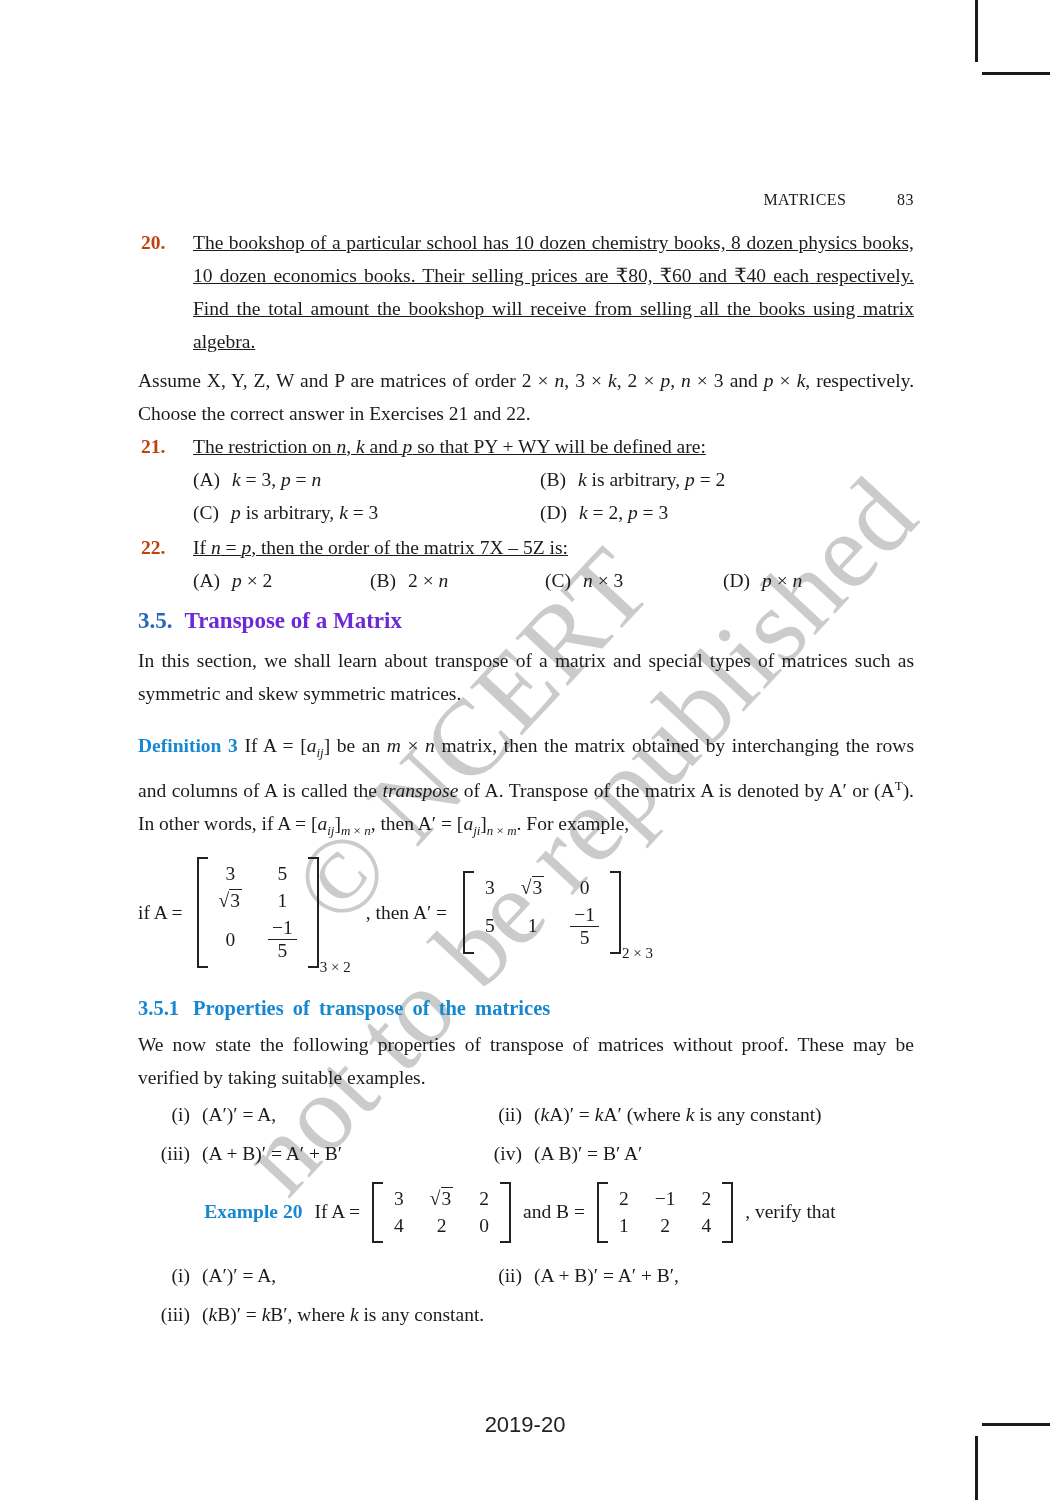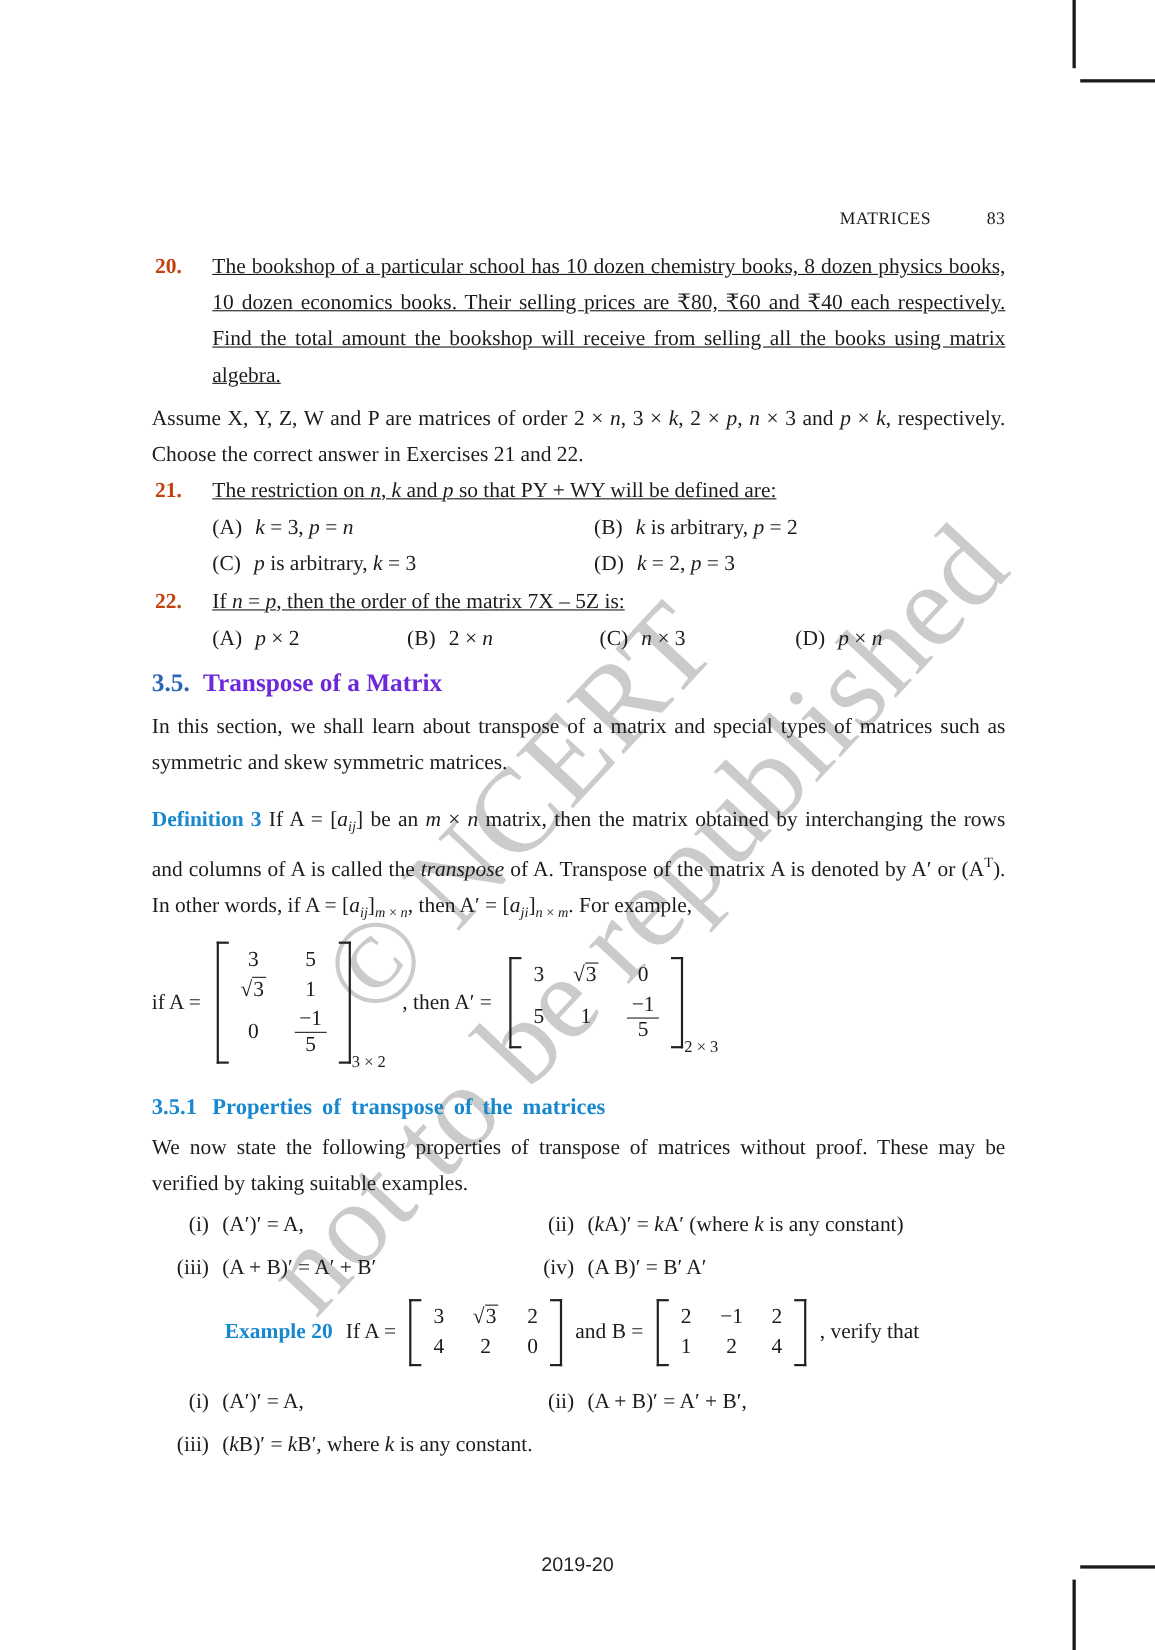--- a/index.html
+++ b/index.html
@@ -68,21 +68,21 @@
   
   .prop-grid { display:grid; grid-template-columns:332px 1fr; padding-left:15px;
                row-gap:6px; font-size:19.5px; line-height:33px; }
   .prop { display:flex; }
   .prop-label { flex:none; width:37px; text-align:right; margin-right:12px; }
   .lead-in { padding-left:40px; font-size:19.5px; line-height:33px; }
   .example-row { display:flex; align-items:center; margin-top:12px; font-size:19.5px;justify-content:center; }
   .example-row .gap { margin:0 12px; }
   
   .footer { position:absolute; left:0; right:0; top:1412px; text-align:center;
-            font-family:"Liberation Sans","DejaVu Sans",sans-serif; font-size:18px;
+            font-family:"Liberation Sans","DejaVu Sans",sans-serif; font-size:22px;
             color:#222; z-index:1; }
 </style>
 </head>
 <body>
 
 <div class="page">
 
   <div class="crop crop-tr-v"></div>
   <div class="crop crop-tr-h"></div>
   <div class="crop crop-br-h"></div>

